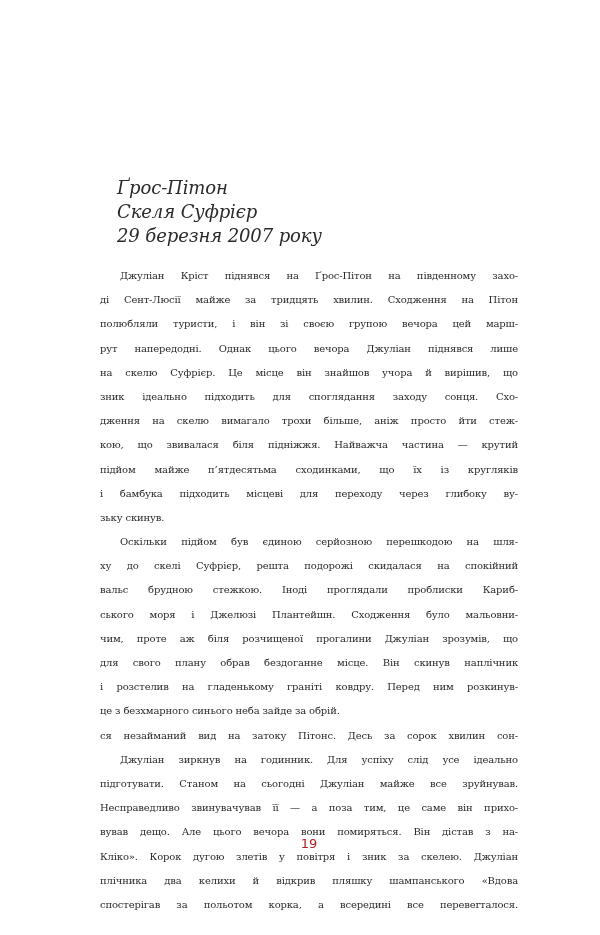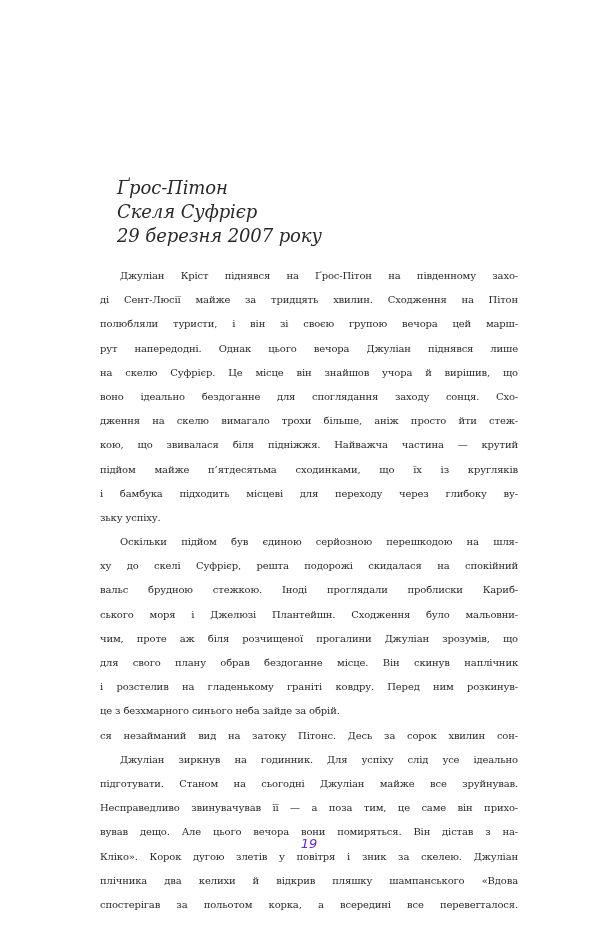--- a/index.html
+++ b/index.html
@@ -58,22 +58,21 @@
       text-align-last: left;
     }
     .page-number {
       position: absolute;
       left: 0;
       width: 418px;
       top: 836px;
       text-align: center;
       font-family: "DejaVu Sans", "Liberation Sans", sans-serif;
       font-size: 13px;
-      color: #6d28d9;
-      font-style: italic;
+      color: #b91c1c;
     }
   </style>
 </head>
 <body>
 
 <div class="page">
 
   <div class="heading-block">
     <span class="heading-line">Ґрос-Пітон</span>
     <span class="heading-line">Скеля Суфрієр</span>
@@ -81,26 +80,26 @@
   </div>
 
   <div class="body-text">
 
     <div>
       <span class="line indent">Джуліан Кріст піднявся на Ґрос-Пітон на південному захо-</span>
       <span class="line">ді Сент-Люсії майже за тридцять хвилин. Сходження на Пітон</span>
       <span class="line">полюбляли туристи, і він зі своєю групою вечора цей марш-</span>
       <span class="line">рут напередодні. Однак цього вечора Джуліан піднявся лише</span>
       <span class="line">на скелю Суфрієр. Це місце він знайшов учора й вирішив, що</span>
-      <span class="line">воно ідеально бездоганне для споглядання заходу сонця. Схо-</span>
+      <span class="line">зник ідеально підходить для споглядання заходу сонця. Схо-</span>
       <span class="line">дження на скелю вимагало трохи більше, аніж просто йти стеж-</span>
       <span class="line">кою, що звивалася біля підніжжя. Найважча частина — крутий</span>
       <span class="line">підйом майже п’ятдесятьма сходинками, що їх із кругляків</span>
       <span class="line">і бамбука підходить місцеві для переходу через глибоку ву-</span>
-      <span class="line last">зьку успіху.</span>
+      <span class="line last">зьку скинув.</span>
     </div>
 
     <div>
       <span class="line indent">Оскільки підйом був єдиною серйозною перешкодою на шля-</span>
       <span class="line">ху до скелі Суфрієр, решта подорожі скидалася на спокійний</span>
       <span class="line">вальс брудною стежкою. Іноді проглядали проблиски Кариб-</span>
       <span class="line">ського моря і Джелюзі Плантейшн. Сходження було мальовни-</span>
       <span class="line">чим, проте аж біля розчищеної прогалини Джуліан зрозумів, що</span>
       <span class="line">для свого плану обрав бездоганне місце. Він скинув наплічник</span>
       <span class="line">і розстелив на гладенькому граніті ковдру. Перед ним розкинув-</span>

